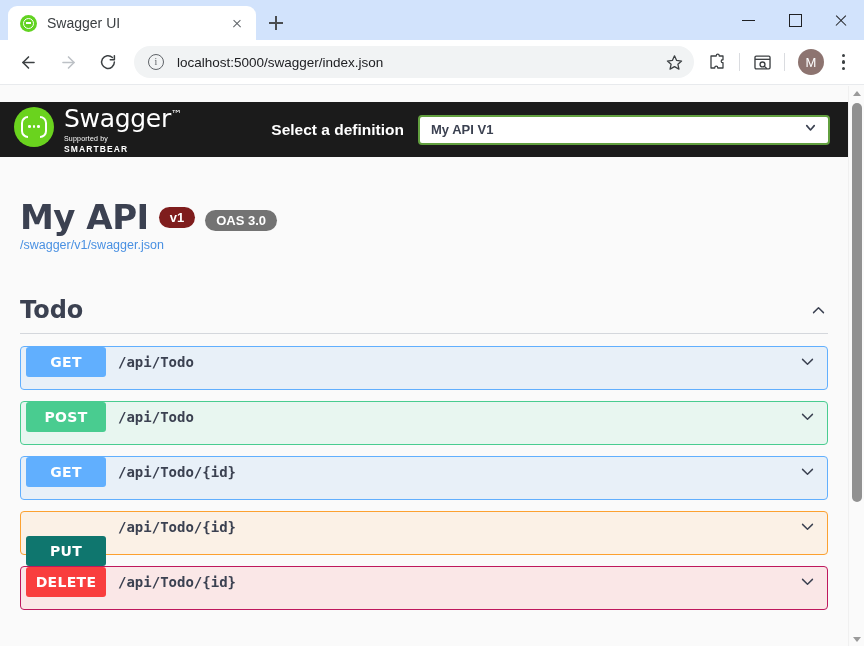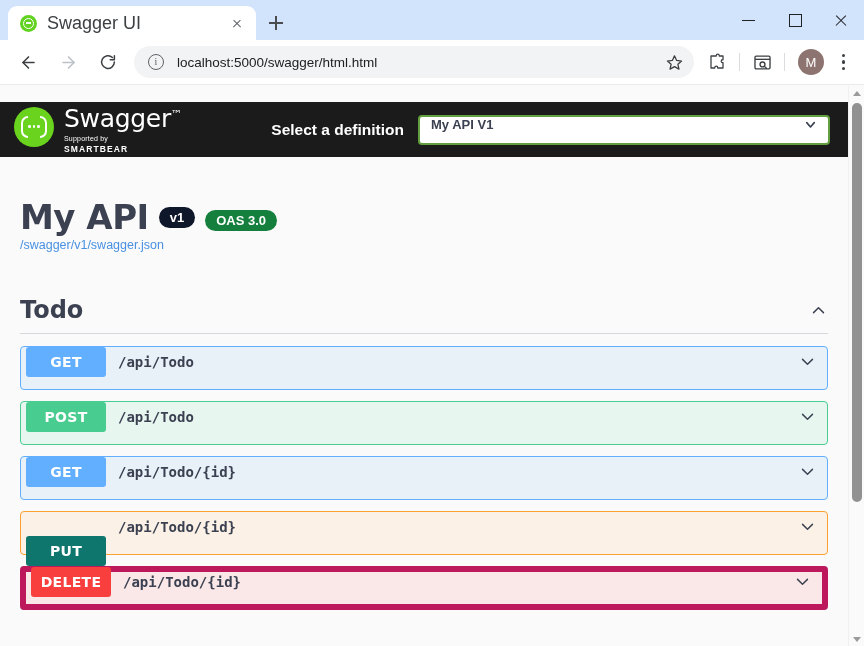--- a/index.html
+++ b/index.html
@@ -31,21 +31,21 @@
   }
   .tab-favicon .fav-inner {
     width: 11px; height: 11px; border-radius: 50%;
     border: 1.5px solid #ffffff;
     display: flex; align-items: center; justify-content: center;
   }
   .tab-favicon .fav-inner:after {
     content: ""; display: block; width: 5px; height: 1.5px; background: #ffffff;
   }
   .tab-title {
-    flex: 1 1 auto; font-size: 18px; color: #3c4043;
+    flex: 1 1 auto; font-size: 14px; color: #3c4043;
     margin-left: 10px; white-space: nowrap; overflow: hidden; text-overflow: ellipsis;
   }
   .tab-close {
     width: 20px; height: 20px; flex: 0 0 auto; position: relative;
     border-radius: 50%;
   }
   .tab-close:before, .tab-close:after {
     content: ""; position: absolute; left: 5px; top: 9.5px;
     width: 10px; height: 1.4px; background: #5f6368;
   }
@@ -176,40 +176,40 @@
   .sw-sub .bold { font-size: 8.5px; font-weight: bold; letter-spacing: 1.1px; }
 
   .sw-select-wrap {
     margin-left: auto; display: flex; align-items: center; gap: 14px;
     padding-right: 4px;
   }
   .sw-select-label { color: #ffffff; font-size: 15.5px; font-weight: bold; }
   .sw-select {
     width: 412px; height: 30px; background: #ffffff;
     border: 2px solid #62a03f; border-radius: 4px;
-    display: flex; align-items: flex-start; padding: 0 10px 0 11px;
+    display: flex; align-items: center; padding: 0 10px 0 11px;
   }
   .sw-select-value { flex: 1 1 auto; font-size: 13px; font-weight: bold; color: #3b4151; }
 
   
   .info {
     padding: 40px 20px 0 20px;
   }
   .info-title-row { display: flex; align-items: center; gap: 10px; }
   .info-title {
     font-size: 34px; color: #3b4151; font-weight: bold;
     font-family: "DejaVu Sans", sans-serif; letter-spacing: -0.5px;
   }
   .pill {
     display: inline-flex; align-items: center; justify-content: center;
     border-radius: 57px; color: #ffffff; font-size: 13px; font-weight: bold;
     padding: 3px 11px; font-family: "Liberation Sans", sans-serif;
   }
-  .pill.version { background: #0f172a; }
-  .pill.oas { background: #15803d; margin-top: 6px; }
+  .pill.version { background: #7f1d1d; }
+  .pill.oas { background: #737373; margin-top: 6px; }
   .info-link {
     display: block; margin-top: 1px; font-size: 12.5px; color: #4990e2;
     text-decoration: none;
   }
 
   
   .tag-block { padding: 0 20px; margin-top: 44px; }
   .tag-header {
     display: flex; align-items: center; justify-content: space-between;
     border-bottom: 1px solid #d4d7dc; padding-bottom: 9px;
@@ -236,21 +236,21 @@
     font-size: 14px; color: #3b4151; font-weight: bold; flex: 1 1 auto;
   }
   .op-chev { width: 20px; height: 20px; display: flex; align-items: center; justify-content: center; }
 
   .op.get    { background: #e8f0f8; border: 1px solid #61affe; }
   .op.get    .op-method { background: #61affe; }
   .op.post   { background: #e8f6f0; border: 1px solid #49cc90; }
   .op.post   .op-method { background: #49cc90; }
   .op.put    { background: #fbf1e6; border: 1px solid #fca130; }
   .op.put    .op-method { background: #0f766e; margin-top: 48px; }
-  .op.delete { background: #fae7e7; border: 6px solid #be185d; }
+  .op.delete { background: #fae7e7; border: 1px solid #be185d; }
   .op.delete .op-method { background: #f93e3e; }
 
   
   .scrollbar {
     position: absolute; right: 0; top: 86px; width: 16px; height: 560px;
     background: #fafafa; border-left: 1px solid #f0f0f0;
   }
   .sb-arrow {
     position: absolute; left: 0; width: 16px; height: 14px;
     display: flex; align-items: center; justify-content: center;
@@ -305,21 +305,21 @@
     </div>
     <div class="nav-btn">
       <svg width="18" height="18" viewBox="0 0 24 24" fill="none" stroke="#3c4043" stroke-width="2" stroke-linecap="round" stroke-linejoin="round">
           <path d="M20.5 12a8.5 8.5 0 1 1-2.6-6.1"></path>
           <polyline points="20.5 3.5 20.5 9 15 9"></polyline>
         </svg>
     </div>
 
     <div class="omnibox">
       <span class="omni-info">i</span>
-      <span class="omni-url" title="localhost:5000/swagger/index.html">localhost:5000/swagger/html.html</span>
+      <span class="omni-url" title="localhost:5000/swagger/index.html">localhost:5000/swagger/index.json</span>
       <span class="omni-star">
         <svg width="17" height="17" viewBox="0 0 24 24" fill="none" stroke="#3c4043" stroke-width="1.8" stroke-linejoin="round">
             <polygon points="12 2.6 15 9.1 22 9.9 16.8 14.6 18.3 21.4 12 17.9 5.7 21.4 7.2 14.6 2 9.9 9 9.1"></polygon>
           </svg>
       </span>
     </div>
 
     <div class="tb-icon">
       <svg width="18" height="18" viewBox="0 0 24 24" fill="none" stroke="#3c4043" stroke-width="1.7" stroke-linejoin="round">
           <path d="M4 4h7v-.4a2 2 0 1 1 4 0V4h5v5h-.4a2 2 0 1 0 0 4h.4v7h-7v-.4a2 2 0 1 0-4 0v.4H4z"></path>

